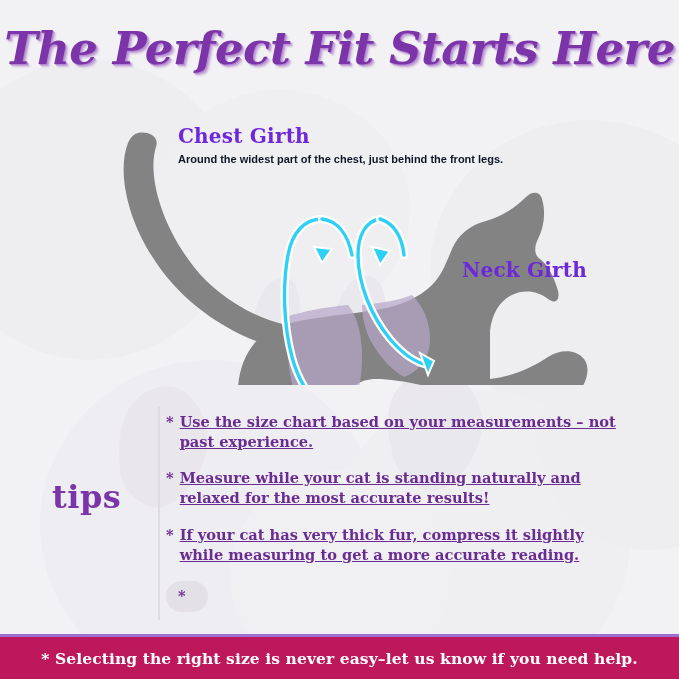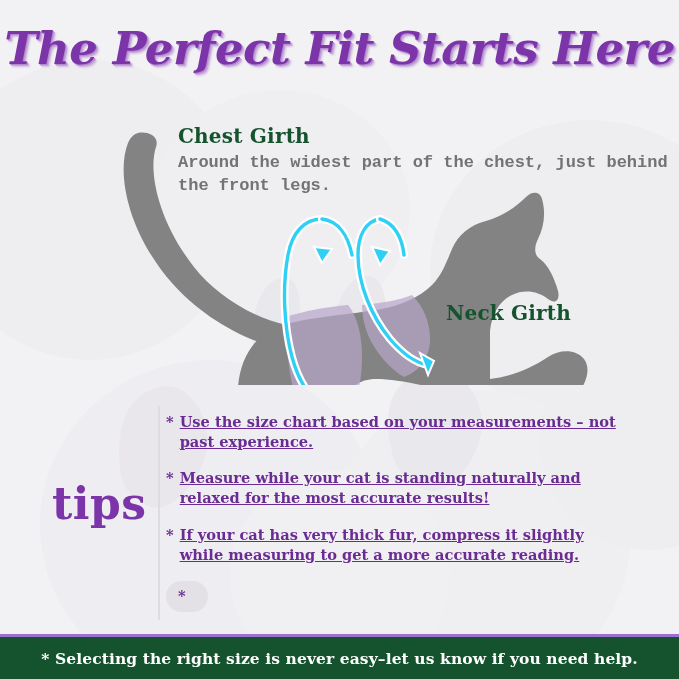--- a/index.html
+++ b/index.html
@@ -55,51 +55,51 @@
        3px 3px 2px rgba(120,60,160,0.28);
     white-space: nowrap;
   }
 
   
   .callout { position: absolute; }
   .callout .c-head {
     font-family: "DejaVu Serif", serif;
     font-weight: 700;
     font-size: 20px;
-    color: #14532d;
+    color: #6d28d9;
     letter-spacing: 0.2px;
     margin-bottom: 4px;
   }
   .callout .c-body {
-    font-family: Liberation Mono, monospace;
-    font-weight: 700;
-    font-size: 17px;
+    font-family: Liberation Sans, sans-serif;
+    font-weight: 700;
+    font-size: 11px;
     line-height: 1.33;
-    color: #737373;
+    color: #0f172a;
   }
   #callout-chest { left: 178px; top: 124px; }
-  #callout-neck  { left: 446px; top: 258px; margin-top: 43px; }
+  #callout-neck  { left: 462px; top: 258px; }
 
   
   .cat-svg {
     position: absolute;
     left: 90px;
     top: 95px;
     width: 500px;
     height: 290px;
   }
 
   
   .tips-label {
     position: absolute;
     left: 52px;
     top: 478px;
     font-family: "DejaVu Serif", serif;
     font-weight: 700;
-    font-size: 44px;
+    font-size: 32px;
     color: #7b35a8;
     letter-spacing: 0.5px;
   }
   .tips-divider {
     position: absolute;
     left: 158px;
     top: 406px;
     width: 2px;
     height: 214px;
     background: #dedce0;
@@ -135,21 +135,21 @@
     display: inline-flex;
   }
 
   
   .banner {
     position: absolute;
     left: 0;
     right: 0;
     bottom: 0;
     height: 42px;
-    background: #14532d;
+    background: #be185d;
     border-top: 3px solid #9c6fd1;
     display: flex;
     align-items: center;
     justify-content: center;
   }
   .banner-text {
     font-family: "DejaVu Serif", serif;
     font-weight: 700;
     font-size: 15.5px;
     color: #ffffff;

